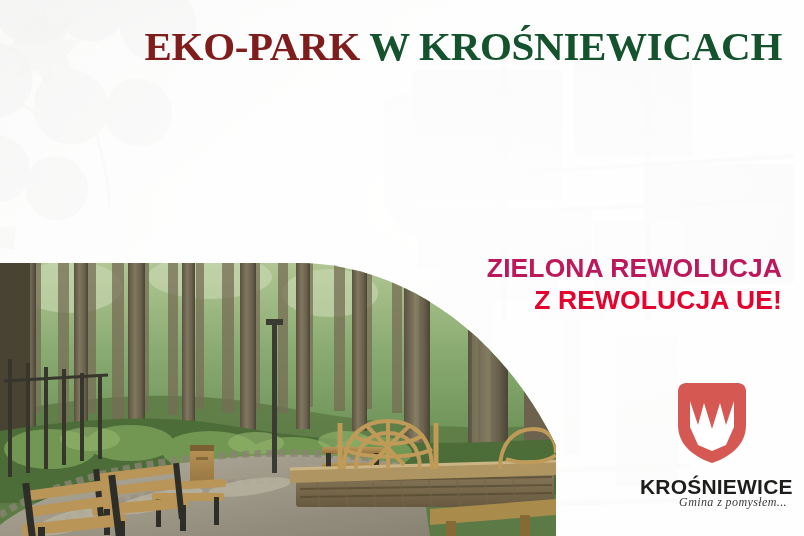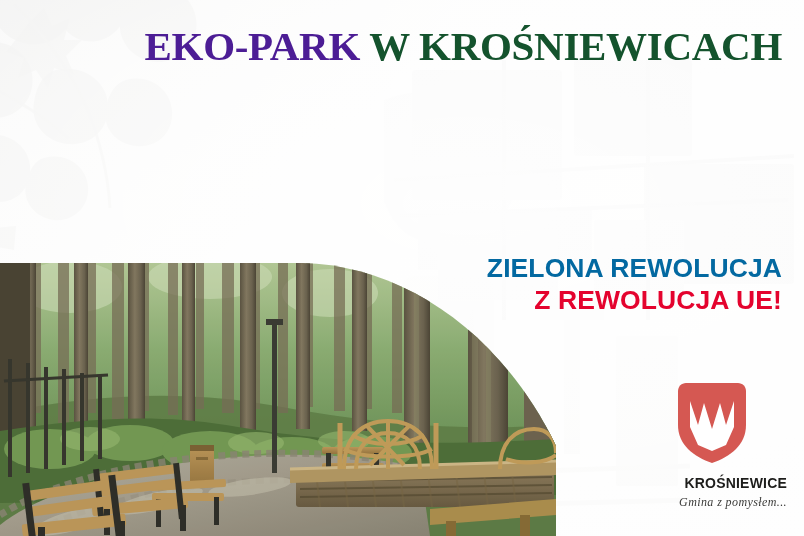--- a/index.html
+++ b/index.html
@@ -73,35 +73,35 @@
     right: 22px;
     top: 26px;
     text-align: right;
     font-family: "Liberation Serif", "DejaVu Serif", serif;
     font-weight: 700;
     font-size: 41px;
     letter-spacing: -0.3px;
     line-height: 1;
     white-space: nowrap;
   }
-  .headline .hl-red  { color: #4c1d95; }
+  .headline .hl-red  { color: #7f1d1d; }
   .headline .hl-navy { color: #14532d; }
 
   
   .subhead {
     position: absolute;
     right: 22px;
     top: 252px;
     text-align: right;
     font-weight: 700;
     font-size: 26.5px;
     line-height: 1.22;
     letter-spacing: 0.1px;
   }
-  .subhead .sh-navy { color: #0369a1; display: block; }
+  .subhead .sh-navy { color: #be185d; display: block; }
   .subhead .sh-red  { color: #e4032e; display: block; }
 
   
   .photo {
     position: absolute;
     left: 0;
     top: 263px;
     width: 556px;
     height: 273px;
     overflow: hidden;
@@ -130,21 +130,21 @@
     height: 80px;
   }
   .crest svg { display: block; width: 100%; height: 100%; }
   .logo-town {
     position: absolute;
     left: 0;
     right: 5px;
     top: 92px;
     text-align: right;
     font-weight: 700;
-    font-size: 14px;
+    font-size: 21px;
     letter-spacing: 0.2px;
     color: #1d1d1b;
   }
   .logo-tagline {
     position: absolute;
     left: 0;
     right: 5px;
     top: 112px;
     text-align: right;
     font-family: "Liberation Serif", "DejaVu Serif", serif;

